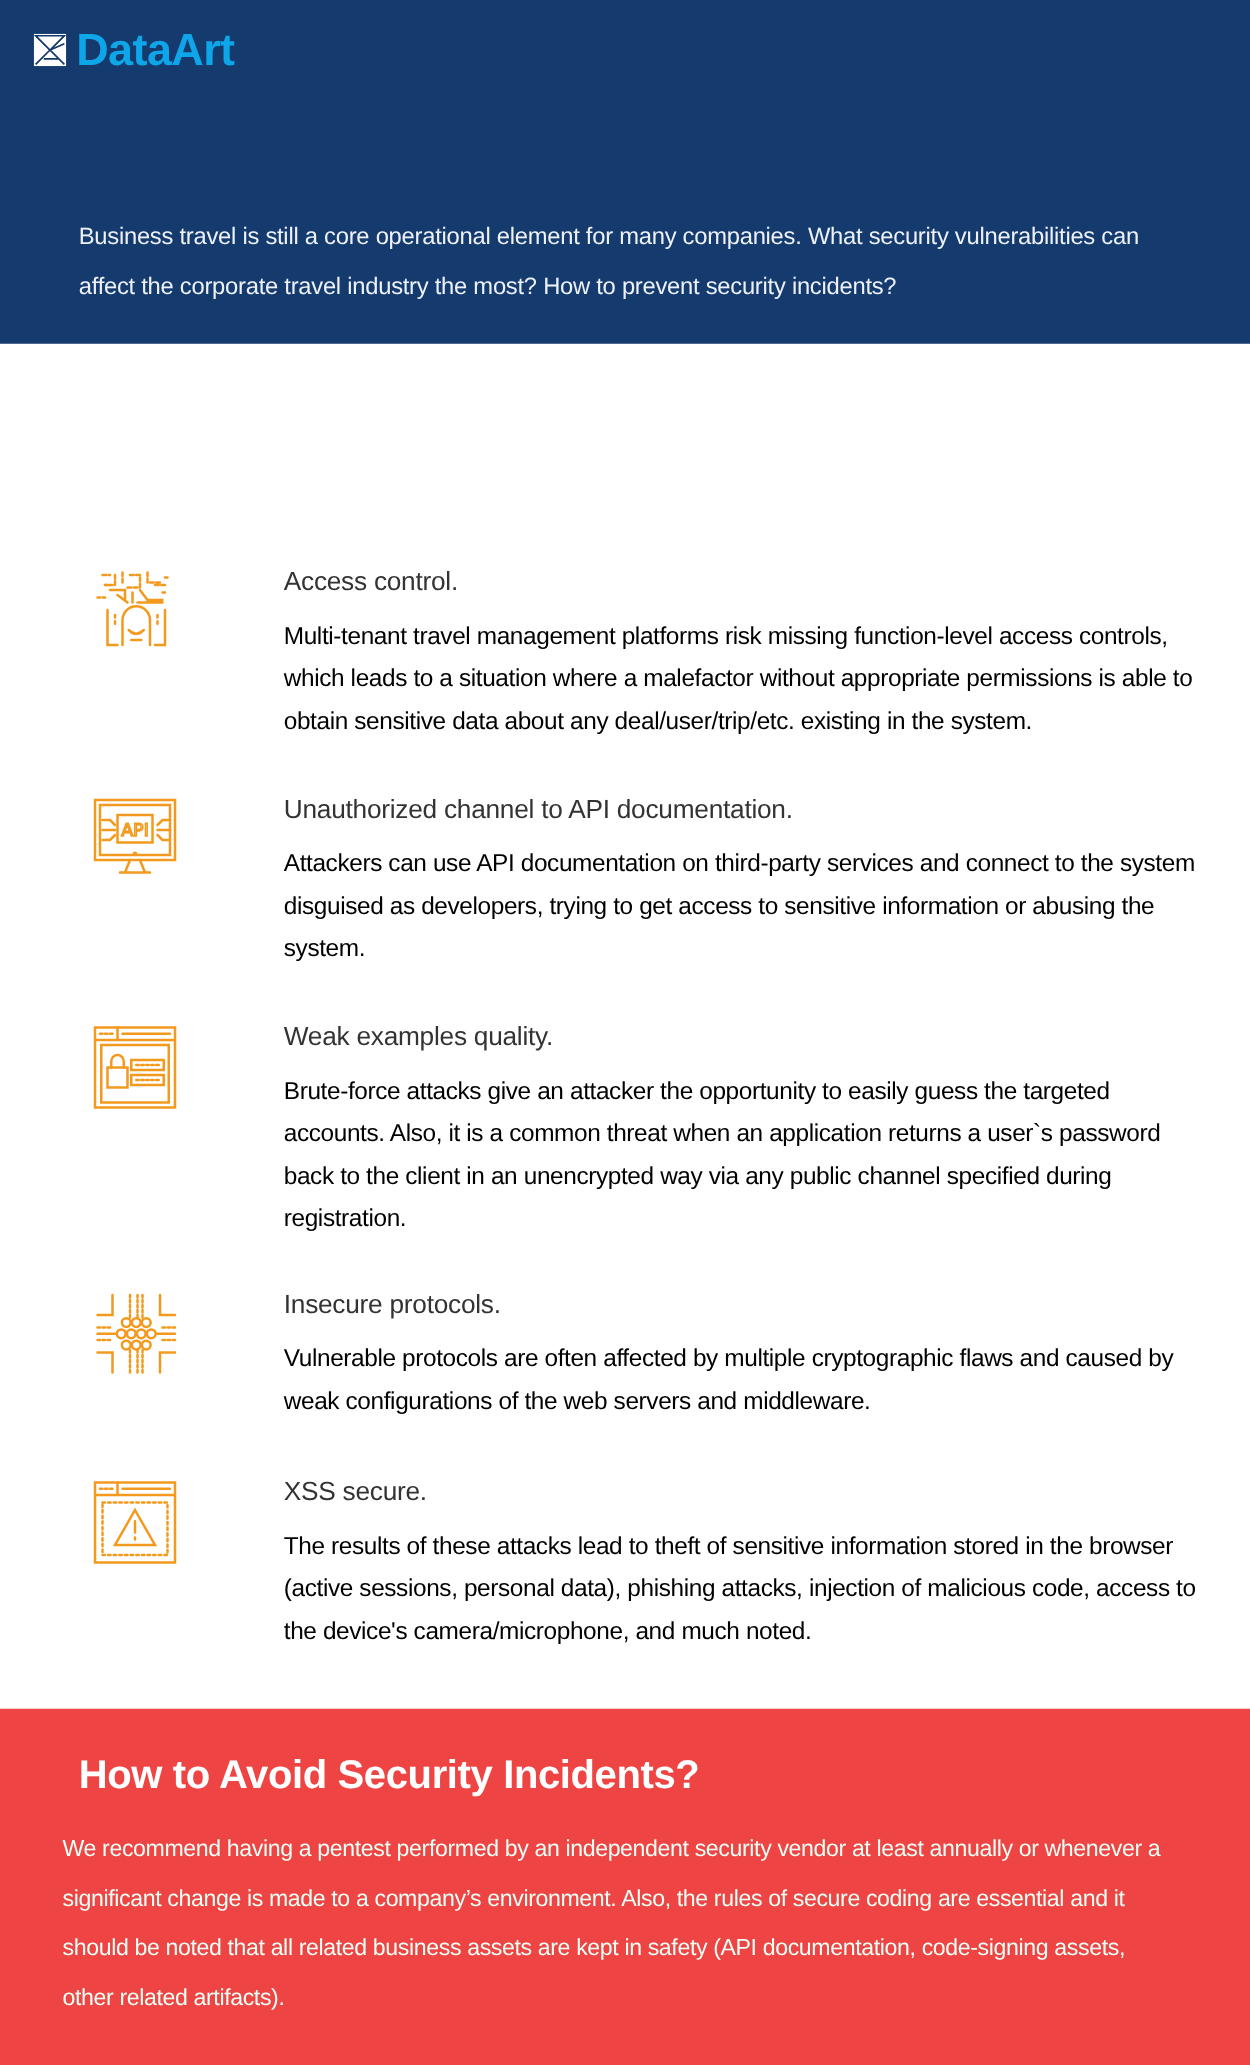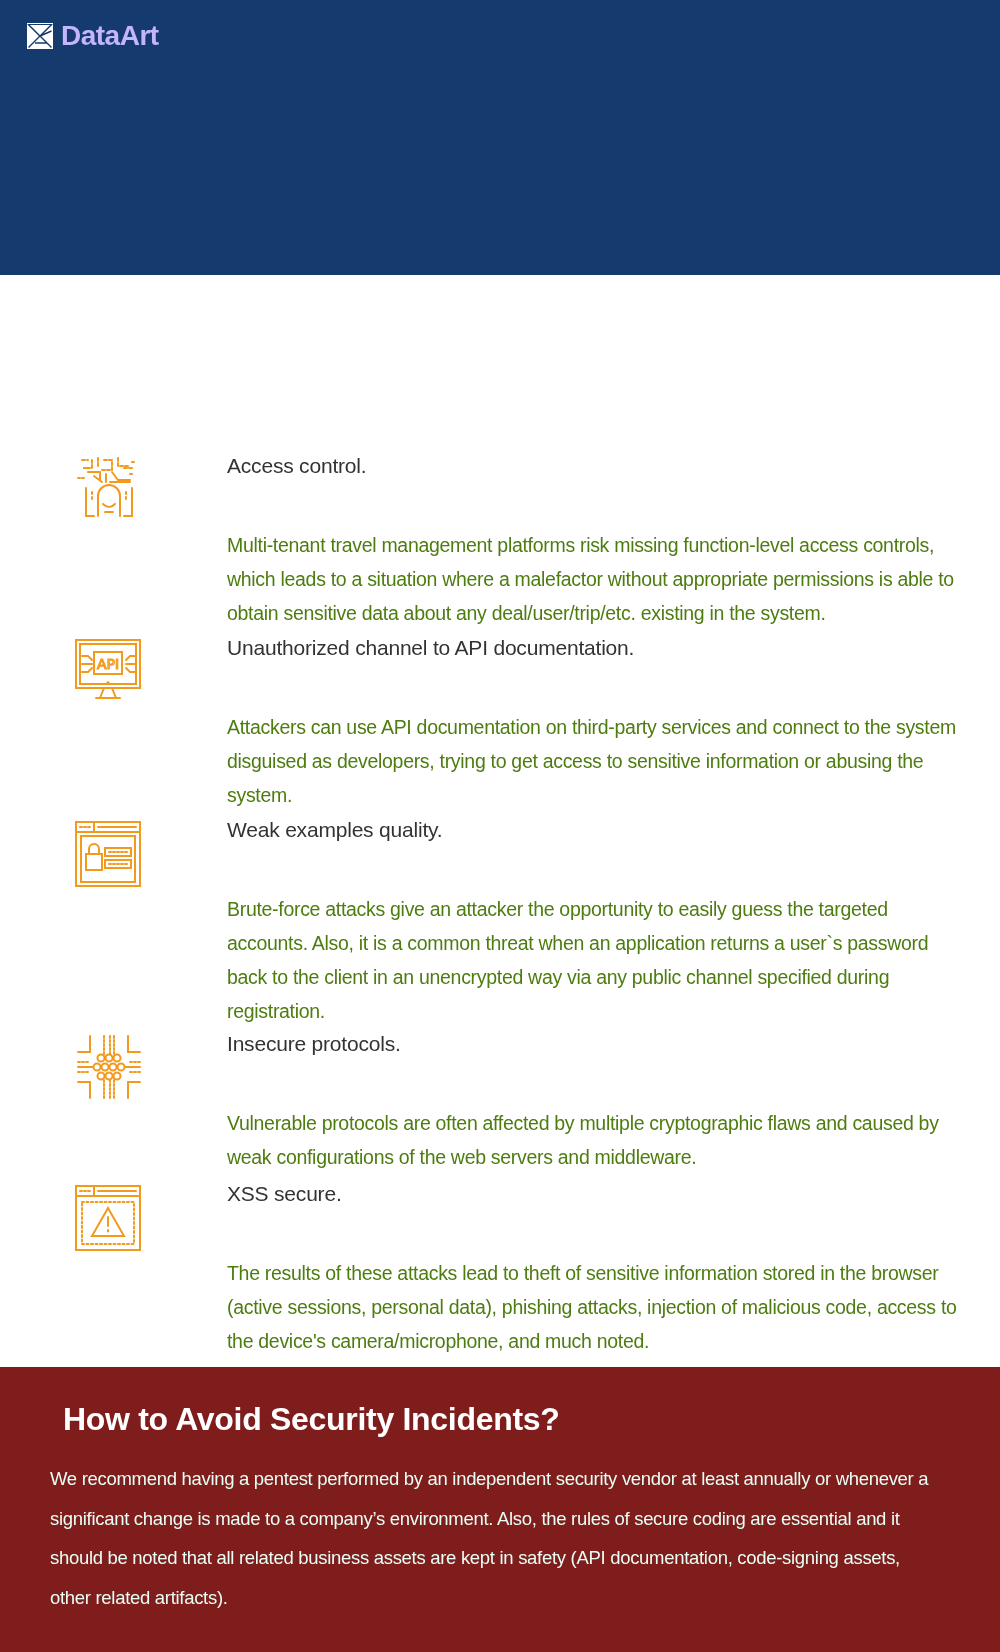--- a/index.html
+++ b/index.html
@@ -10,21 +10,21 @@
       background: #143a6e;
       height: 275px;
       position: relative;
       color: #ffffff;
     }
     .logo {
       position: absolute; left: 27px; top: 22px;
       display: flex; align-items: center; gap: 8px;
     }
     .logo svg { width: 26px; height: 26px; display: block; }
-    .logo-text { font-size: 28px; font-weight: 700; letter-spacing: -0.5px; line-height: 1; color: #c4b5fd; }
+    .logo-text { font-size: 36px; font-weight: 700; letter-spacing: -0.5px; line-height: 1; color: #0ea5e9; }
     .hero-title {
       position: absolute; left: 63px; top: 112px;
       font-size: 33px; font-weight: 700; letter-spacing: -0.4px; line-height: 40px;
       white-space: nowrap;
     }
     .hero-sub {
       position: absolute; left: 63px; top: 170px; width: 880px;
       font-size: 19px; font-weight: 300; line-height: 40px; letter-spacing: -0.2px;
       color: #eef2f8;
     }
@@ -39,28 +39,27 @@
     .item { position: absolute; left: 0; width: 1000px; }
     .item-icon { position: absolute; left: 74px; width: 70px; height: 70px; }
     .item-icon svg { width: 70px; height: 70px; display: block; }
     .item-title {
       position: absolute; left: 227px; top: 0;
       font-size: 21px; font-weight: 400; line-height: 28px; color: #333333;
       letter-spacing: -0.2px; white-space: nowrap;
     }
     .item-body {
       position: absolute; left: 227px; top: 40px; width: 735px;
-      font-size: 19.5px; font-weight: 300; line-height: 34px; color: #4d7c0f;
+      font-size: 19.5px; font-weight: 300; line-height: 34px; color: #000000;
       letter-spacing: -0.3px;
-      margin-top: 36px;
     }
 
     .footer {
       position: absolute; left: 0; top: 1367px; width: 1000px; height: 285px;
-      background: #7f1d1d; color: #ffffff;
+      background: #ef4444; color: #ffffff;
     }
     .footer-title {
       position: absolute; left: 63px; top: 32px;
       font-size: 32px; font-weight: 700; line-height: 40px; letter-spacing: -0.3px;
     }
     .footer-body {
       position: absolute; left: 50px; top: 92px; width: 880px;
       font-size: 18.5px; font-weight: 300; line-height: 39.5px; color: #e8fff6;
       letter-spacing: -0.3px;
     }
@@ -75,20 +74,21 @@
     <div class="logo">
       <span>
         <svg viewBox="0 0 26 26">
           <rect x="0" y="0" width="26" height="26" fill="#ffffff"></rect>
           <path d="M1.5 1.5 L24.5 24.5 M24.5 1.5 L13 13 M13 13 L1.5 24.5 M8 20 L20 20 M24.5 8 L13 13" stroke="#143a6e" stroke-width="1.4" fill="none"></path>
           <path d="M1.5 1.5 L24.5 1.5 L13 13 Z" fill="#ffffff" stroke="#143a6e" stroke-width="1.2"></path>
         </svg>
       </span>
       <span class="logo-text">DataArt</span>
     </div>
+    <p class="hero-sub">Business travel is still a core operational element for many companies. What security vulnerabilities can affect the corporate travel industry the most? How to prevent security incidents?</p>
   </header>
 
 
   <section class="items">
 
     <div class="item" style="top:452px;">
       <div class="item-icon" style="top:2px;">
         <svg viewBox="0 0 70 70" fill="none" stroke="#f39a1e" stroke-width="2" stroke-linecap="round">
           <path d="M8 6 h6 M18 6 v8 h-8 M24 4 v10 M30 6 h8 v10 h-10 M44 4 v8 h10 M50 14 h10 M58 8 h2" stroke-dasharray="3 2"></path>
           <path d="M14 18 h12 v8 M20 22 l8 6 M32 20 v8 M38 18 l6 8 h12 M36 28 h20"></path>

